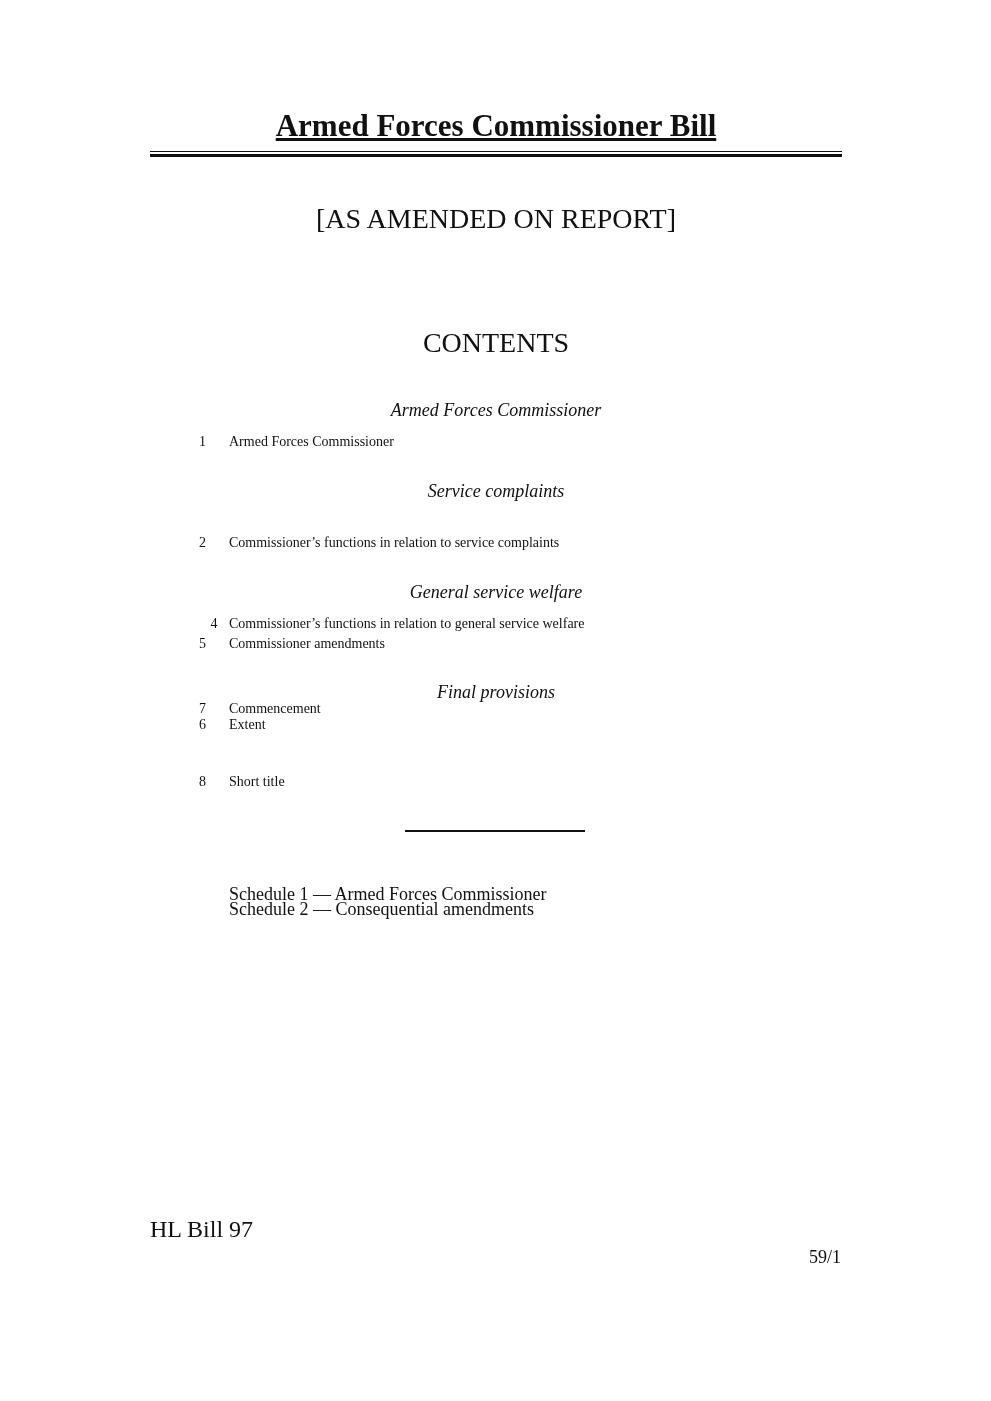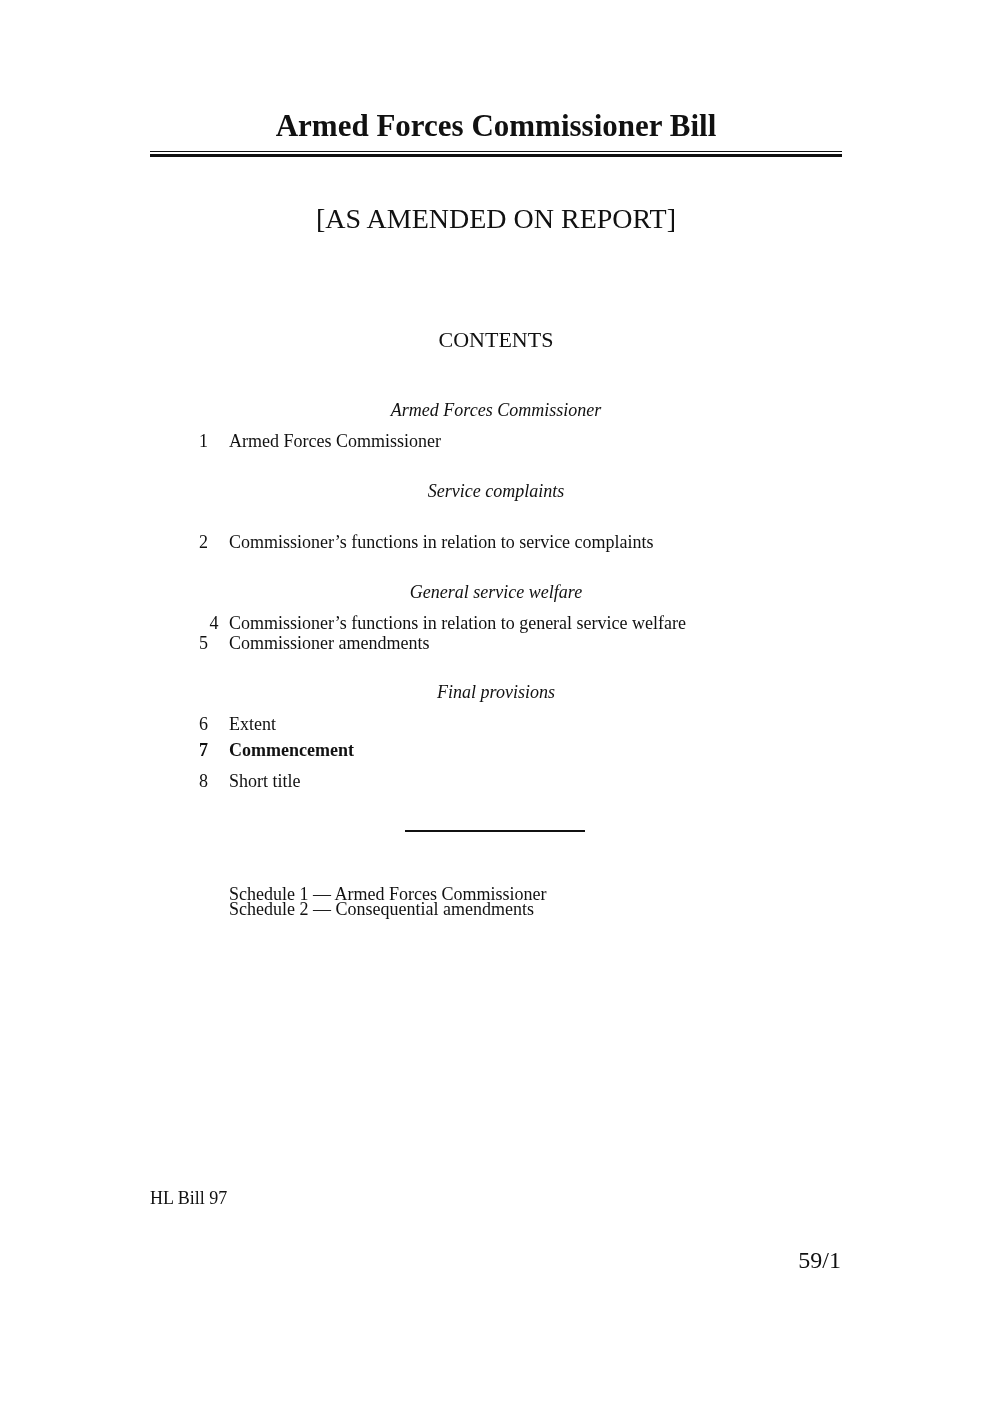--- a/index.html
+++ b/index.html
@@ -1,31 +1,31 @@
 <!DOCTYPE html>
 <html><head>
 <meta charset="utf-8">
 <style>
   html, body { margin: 0; padding: 0; background: #ffffff; }
   body { width: 991px; height: 1401px; position: relative; overflow: hidden;
          font-family: "Liberation Serif", "DejaVu Serif", serif; color: #111; }
   .page { position: absolute; left: 0; top: 0; width: 991px; height: 1401px; }
   .title { position: absolute; left: 150px; width: 692px; top: 108px; text-align: center;
-           font-size: 31px; font-weight: bold; letter-spacing: 0px; }
+           font-size: 31px; font-weight: bold; letter-spacing: 0px; text-decoration: underline; }
   .rule-thin { position: absolute; left: 150px; width: 692px; top: 151px; height: 1px; background: #111; }
   .rule-thick { position: absolute; left: 150px; width: 692px; top: 154px; height: 3px; background: #111; }
   .subtitle { position: absolute; left: 150px; width: 692px; top: 203px; text-align: center; font-size: 28px; }
-  .contents-heading { position: absolute; left: 150px; width: 692px; top: 327px; text-align: center; font-size: 22px; }
+  .contents-heading { position: absolute; left: 150px; width: 692px; top: 327px; text-align: center; font-size: 28px; }
   .group-heading { position: absolute; left: 150px; width: 692px; text-align: center; font-size: 18px; font-style: italic; }
-  .entry { position: absolute; left: 199px; font-size: 18px; height: 21px; line-height: 21px; white-space: nowrap; }
+  .entry { position: absolute; left: 199px; font-size: 14px; height: 21px; line-height: 21px; white-space: nowrap; }
   .entry .num { display: inline-block; width: 30px; }
   .divider { position: absolute; left: 405px; width: 180px; top: 830px; height: 2px; background: #111; }
   .schedule { position: absolute; left: 229px; font-size: 18px; white-space: nowrap; line-height: 23px; }
-  .footer-left { position: absolute; left: 150px; top: 1188px; font-size: 18px; }
-  .footer-right { position: absolute; right: 150px; top: 1247px; font-size: 24px; }
+  .footer-left { position: absolute; left: 150px; top: 1216px; font-size: 24px; }
+  .footer-right { position: absolute; right: 150px; top: 1247px; font-size: 18px; }
 </style>
 </head>
 <body>
 
 <div class="page">
   <div class="title">Armed Forces Commissioner Bill</div>
   <div class="rule-thin"></div>
   <div class="rule-thick"></div>
 
   <div class="subtitle">[AS AMENDED ON REPORT]</div>
@@ -47,21 +47,21 @@
     <span class="num">4</span><span>Commissioner’s functions in relation to general service welfare</span>
   </div>
   <div class="entry" style="top:633px;">
     <span class="num">5</span><span>Commissioner amendments</span>
   </div>
 
   <div class="group-heading" style="top:682px;">Final provisions</div>
   <div class="entry" style="top:714px;">
     <span class="num">6</span><span>Extent</span>
   </div>
-  <div class="entry" style="top:740px;font-weight:bold;">
+  <div class="entry" style="top:698px;">
     <span class="num">7</span><span>Commencement</span>
   </div>
   <div class="entry" style="top:753px;margin-top:18px;">
     <span class="num">8</span><span>Short title</span>
   </div>
 
   <div class="divider"></div>
 
   <div class="schedule" style="top:875px;margin-top:8px;">Schedule 1 — Armed Forces Commissioner</div>
   <div class="schedule" style="top:898px;">Schedule 2 — Consequential amendments</div>

